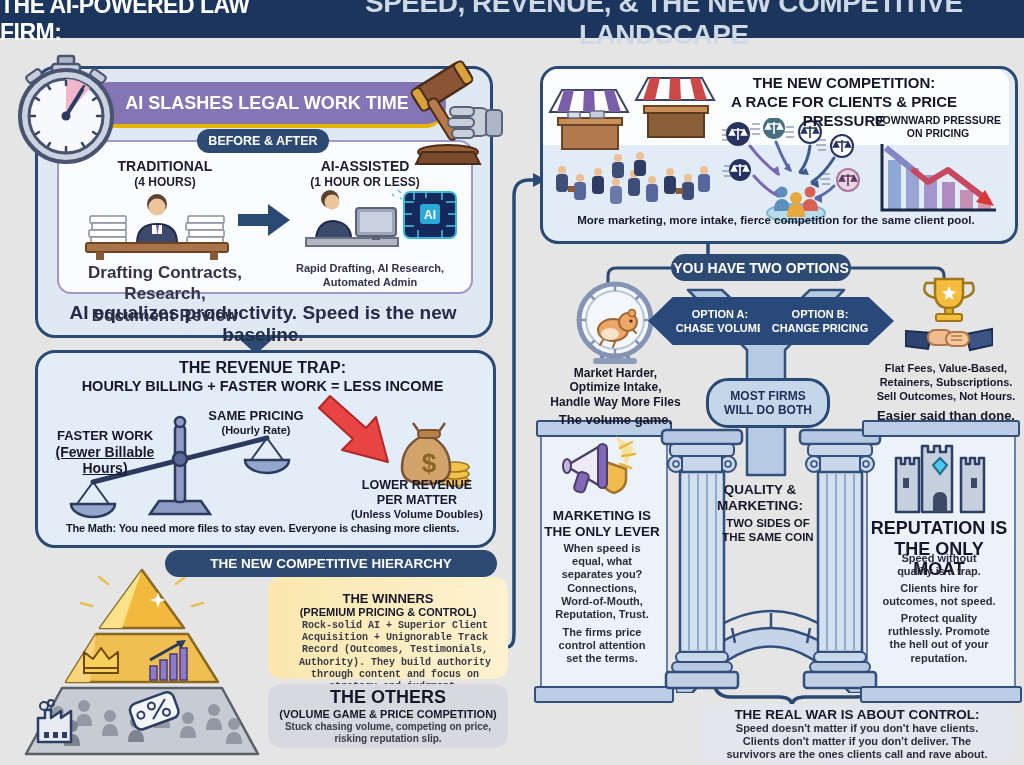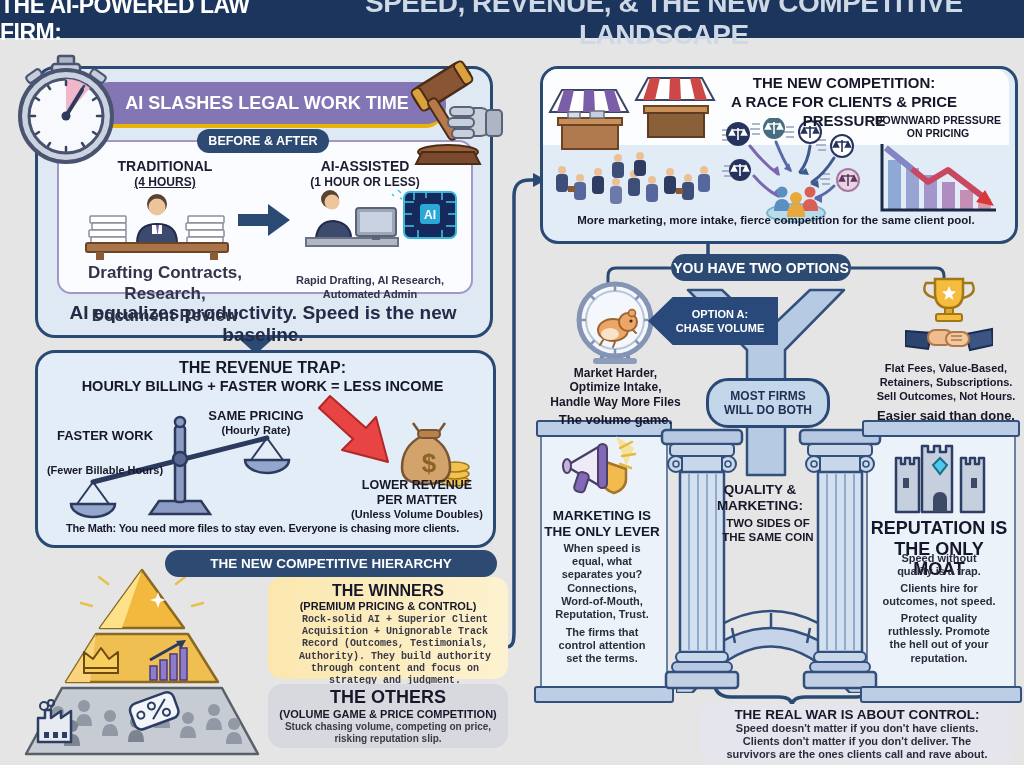--- a/index.html
+++ b/index.html
@@ -109,21 +109,21 @@
       <rect x="66" y="66" width="26" height="9" rx="4.5"></rect>
       <rect x="70" y="77" width="22" height="9" rx="4.5"></rect>
       <rect x="104" y="58" width="16" height="26" rx="4" fill="#aeb6c6"></rect>
     </g>
   </svg>
 
   <div class="abs" style="left:57px;top:140px;width:412px;height:150px;background:#fbfcff;border:2px solid #a197c8;border-radius:14px;z-index:2;"></div>
   <div class="pill pre c" style="left:197px;top:129px;width:132px;height:24px;border-radius:12px;font-size:12.5px;">BEFORE &amp; AFTER</div>
 
   <div class="txt c b dark" style="left:80px;top:158px;width:170px;font-size:14px;">TRADITIONAL</div>
-  <div class="txt c b dark" style="left:80px;top:175px;width:170px;font-size:12px;text-decoration:underline;">(4 HOURS)</div>
+  <div class="txt c b dark" style="left:80px;top:175px;width:170px;font-size:12px;">(4 HOURS)</div>
   <div class="txt c b dark" style="left:275px;top:158px;width:180px;font-size:14px;">AI-ASSISTED</div>
   <div class="txt c b dark" style="left:275px;top:175px;width:180px;font-size:12px;">(1 HOUR OR LESS)</div>
 
   <svg class="icon" style="left:82px;top:192px;" width="150" height="68" viewBox="0 0 150 68">
     <g fill="#fff" stroke="#8a8f9c" stroke-width="1.5">
       <rect x="8" y="24" width="36" height="7" rx="1"></rect>
         <rect x="10" y="31" width="34" height="7" rx="1"></rect>
       <rect x="7" y="38" width="37" height="7" rx="1"></rect>
         <rect x="9" y="45" width="35" height="7" rx="1"></rect>
       <rect x="106" y="24" width="36" height="7" rx="1"></rect>
@@ -155,42 +155,42 @@
     <rect x="80" y="50" width="8" height="4" fill="#5a6478"></rect>
     <rect x="112" y="6" width="52" height="46" rx="6" fill="#16295c" stroke="#35b8dc" stroke-width="2"></rect>
     <rect x="128" y="18" width="20" height="20" rx="3" fill="#2aa8d8"></rect>
     <text x="138" y="32.5" font-size="12" font-weight="bold" fill="#ffffff" text-anchor="middle">AI</text>
     <path d="M112 16 h10 M112 28 h8 M112 40 h10 M164 16 h-10 M164 28 h-8 M164 40 h-10 M122 6 v8 M134 6 v6 M150 6 v8 M126 52 v-8 M150 52 v-8" stroke="#49c6e4" stroke-width="1.5" fill="none"></path>
     <path d="M106 4 l3 3 M100 8 l2 2 M108 12 l2 1" stroke="#49c6e4" stroke-width="1.5"></path>
   </svg>
 
   <div class="txt c b pre body-t" style="left:70px;top:262px;width:190px;font-size:17px;line-height:1.25;">Drafting Contracts, Research,
 Document Review</div>
-  <div class="txt c b pre body-t" style="left:285px;top:274px;width:170px;font-size:11px;line-height:1.25;">Rapid Drafting, AI Research,
+  <div class="txt c b pre body-t" style="left:285px;top:262px;width:170px;font-size:11px;line-height:1.25;">Rapid Drafting, AI Research,
 Automated Admin</div>
   <div class="txt c b" style="left:60px;top:302px;width:406px;font-size:19px;color:#232c46;">AI equalizes productivity. Speed is the new baseline.</div>
 
   <div class="box" style="left:35px;top:350px;width:455px;height:192px;background:#e3edf7;"></div>
   <div class="txt c b" style="left:45px;top:359px;width:435px;font-size:16px;color:#17172a;">THE REVENUE TRAP:</div>
   <div class="txt c b" style="left:45px;top:378px;width:435px;font-size:14.5px;color:#17172a;">HOURLY BILLING + FASTER WORK = LESS INCOME</div>
 
   <svg class="icon" style="left:55px;top:396px;" width="250" height="125" viewBox="0 0 250 125">
     <path d="M95 118 h60 l-9 -13 h-42 Z" fill="#8c9cc4" stroke="#2c3a5e" stroke-width="2.5"></path>
     <rect x="120" y="30" width="10" height="76" rx="3" fill="#8c9cc4" stroke="#2c3a5e" stroke-width="2.5"></rect>
     <circle cx="125" cy="26" r="5" fill="#8c9cc4" stroke="#2c3a5e" stroke-width="2.5"></circle>
     <line x1="38" y1="86" x2="212" y2="42" stroke="#2c3a5e" stroke-width="5" stroke-linecap="round"></line>
     <circle cx="125" cy="63" r="7" fill="#5a6a94" stroke="#2c3a5e" stroke-width="2.5"></circle>
     <path d="M38 86 L22 108 M38 86 L54 108" stroke="#2c3a5e" stroke-width="2"></path>
     <path d="M16 108 a22 13 0 0 0 44 0 Z" fill="#93a6cc" stroke="#2c3a5e" stroke-width="2.5"></path>
     <path d="M212 42 L196 64 M212 42 L228 64" stroke="#2c3a5e" stroke-width="2"></path>
     <path d="M190 64 a22 13 0 0 0 44 0 Z" fill="#93a6cc" stroke="#2c3a5e" stroke-width="2.5"></path>
   </svg>
 
   <div class="txt c b" style="left:40px;top:428px;width:130px;font-size:13px;color:#17172a;">FASTER WORK</div>
-  <div class="txt c b" style="left:34px;top:464px;width:142px;font-size:11px;color:#17172a;">(Fewer Billable Hours)</div>
+  <div class="txt c b" style="left:34px;top:444px;width:142px;font-size:14px;color:#17172a;text-decoration:underline;">(Fewer Billable Hours)</div>
   <div class="txt c b" style="left:195px;top:408px;width:122px;font-size:13px;color:#17172a;">SAME PRICING</div>
   <div class="txt c b" style="left:195px;top:424px;width:122px;font-size:11px;color:#17172a;">(Hourly Rate)</div>
 
   <svg class="icon" style="left:318px;top:392px;" width="78" height="78" viewBox="0 0 78 78">
     <path d="M12 4 L48 36 L58 25 L70 70 L24 58 L35 47 L1 16 Z" fill="#e84444" stroke="#b02828" stroke-width="2" stroke-linejoin="round"></path>
   </svg>
 
   <svg class="icon" style="left:392px;top:418px;" width="80" height="72" viewBox="0 0 80 72">
     <g stroke="#a07818" stroke-width="1.5" fill="#f2c14e">
       <ellipse cx="63" cy="63" rx="14" ry="5"></ellipse>
@@ -266,21 +266,21 @@
       <rect x="0" y="0" width="46" height="27" rx="7" fill="#f2f5fa" stroke="#2c3e64" stroke-width="2.5"></rect>
       <circle cx="9" cy="13" r="3.5" fill="#ffffff" stroke="#2c3e64" stroke-width="2"></circle>
       <circle cx="22" cy="8" r="3.5" fill="none" stroke="#2c3e64" stroke-width="2"></circle>
       <circle cx="34" cy="19" r="3.5" fill="none" stroke="#2c3e64" stroke-width="2"></circle>
       <line x1="19" y1="21" x2="37" y2="6" stroke="#2c3e64" stroke-width="2"></line>
     </g>
   </svg>
 
   <div class="abs" style="left:268px;top:577px;width:240px;height:102px;border-radius:14px;z-index:2;
        background:linear-gradient(90deg,#fbe7ae,#fdf2d0);">
-    <div class="c b" style="font-size:16px;color:#17172a;margin-top:5px;">THE WINNERS</div>
+    <div class="c b" style="font-size:13px;color:#17172a;margin-top:14px;">THE WINNERS</div>
     <div class="c b" style="font-size:11px;color:#17172a;">(PREMIUM PRICING &amp; CONTROL)</div>
     <div class="c b" style="font-size:10px;color:#3a3a48;line-height:1.22;padding:2px 8px 0 22px;font-family:Liberation Mono, monospace;">Rock-solid AI + Superior Client Acquisition + Unignorable Track Record (Outcomes, Testimonials, Authority). They build authority through content and focus on strategy and judgment.</div>
   </div>
 
   <div class="abs" style="left:268px;top:684px;width:240px;height:64px;border-radius:14px;background:#d8d9de;z-index:2;">
     <div class="c b" style="font-size:18px;color:#17172a;margin-top:3px;">THE OTHERS</div>
     <div class="c b" style="font-size:11px;color:#17172a;">(VOLUME GAME &amp; PRICE COMPETITION)</div>
     <div class="c b" style="font-size:10px;color:#3a3a48;line-height:1.22;padding:1px 10px 0 10px;">Stuck chasing volume, competing on price, risking reputation slip.</div>
   </div>
 
@@ -467,20 +467,22 @@
 Optimize Intake,
 Handle Way More Files</div>
   <div class="txt c b" style="left:548px;top:412px;width:135px;font-size:13px;color:#17172a;">The volume game.</div>
   <div class="txt c b pre" style="left:876px;top:362px;width:140px;font-size:11px;line-height:1.25;color:#17172a;">Flat Fees, Value-Based,
 Retainers, Subscriptions.
 Sell Outcomes, Not Hours.</div>
   <div class="txt c b" style="left:876px;top:408px;width:140px;font-size:13px;color:#17172a;">Easier said than done.</div>
 
   <div class="opt-arrow opt-a pre" style="left:648px;top:297px;width:116px;height:48px;">OPTION A:
 CHASE VOLUME</div>
+  <div class="opt-arrow opt-b pre" style="left:760px;top:297px;width:120px;height:48px;">OPTION B:
+CHANGE PRICING</div>
 
   <div class="abs pre c b" style="left:706px;top:378px;width:118px;height:44px;background:#c3d6ea;border:3px solid #2a4a74;
        border-radius:22px;display:flex;align-items:center;justify-content:center;font-size:12px;line-height:1.2;color:#1d2f52;z-index:4;">MOST FIRMS
 WILL DO BOTH</div>
 
   <div class="slab" style="left:536px;top:420px;width:132px;height:13px;"></div>
   <div class="panel" style="left:540px;top:424px;width:124px;height:266px;"></div>
   <div class="slab" style="left:534px;top:686px;width:136px;height:13px;"></div>
 
   <svg class="icon" style="left:560px;top:432px;" width="84" height="74" viewBox="0 0 84 74">
@@ -494,21 +496,21 @@
   </svg>
 
   <div class="txt c b pre" style="left:542px;top:508px;width:120px;font-size:13.5px;line-height:1.15;color:#17172a;">MARKETING IS
 THE ONLY LEVER</div>
   <div class="txt c b pre" style="left:544px;top:542px;width:116px;font-size:11px;line-height:1.2;color:#2c2c3c;">When speed is
 equal, what
 separates you?
 Connections,
 Word-of-Mouth,
 Reputation, Trust.</div>
-  <div class="txt c b pre" style="left:544px;top:626px;width:116px;font-size:11px;line-height:1.2;color:#2c2c3c;">The firms that
+  <div class="txt c b pre" style="left:544px;top:626px;width:116px;font-size:11px;line-height:1.2;color:#2c2c3c;">The firms price
 control attention
 set the terms.</div>
 
   <svg class="icon" style="left:660px;top:426px;" width="84" height="268" viewBox="0 0 84 268">
     <rect x="2" y="4" width="80" height="14" rx="4" fill="#b7c8e2" stroke="#33507c" stroke-width="2.5"></rect>
     <rect x="10" y="18" width="64" height="12" rx="4" fill="#c9d7ea" stroke="#33507c" stroke-width="2"></rect>
     <circle cx="16" cy="38" r="8" fill="#c9d7ea" stroke="#33507c" stroke-width="2"></circle>
     <circle cx="68" cy="38" r="8" fill="#c9d7ea" stroke="#33507c" stroke-width="2"></circle>
     <circle cx="16" cy="38" r="3" fill="none" stroke="#33507c" stroke-width="1.5"></circle>
     <circle cx="68" cy="38" r="3" fill="none" stroke="#33507c" stroke-width="1.5"></circle>

